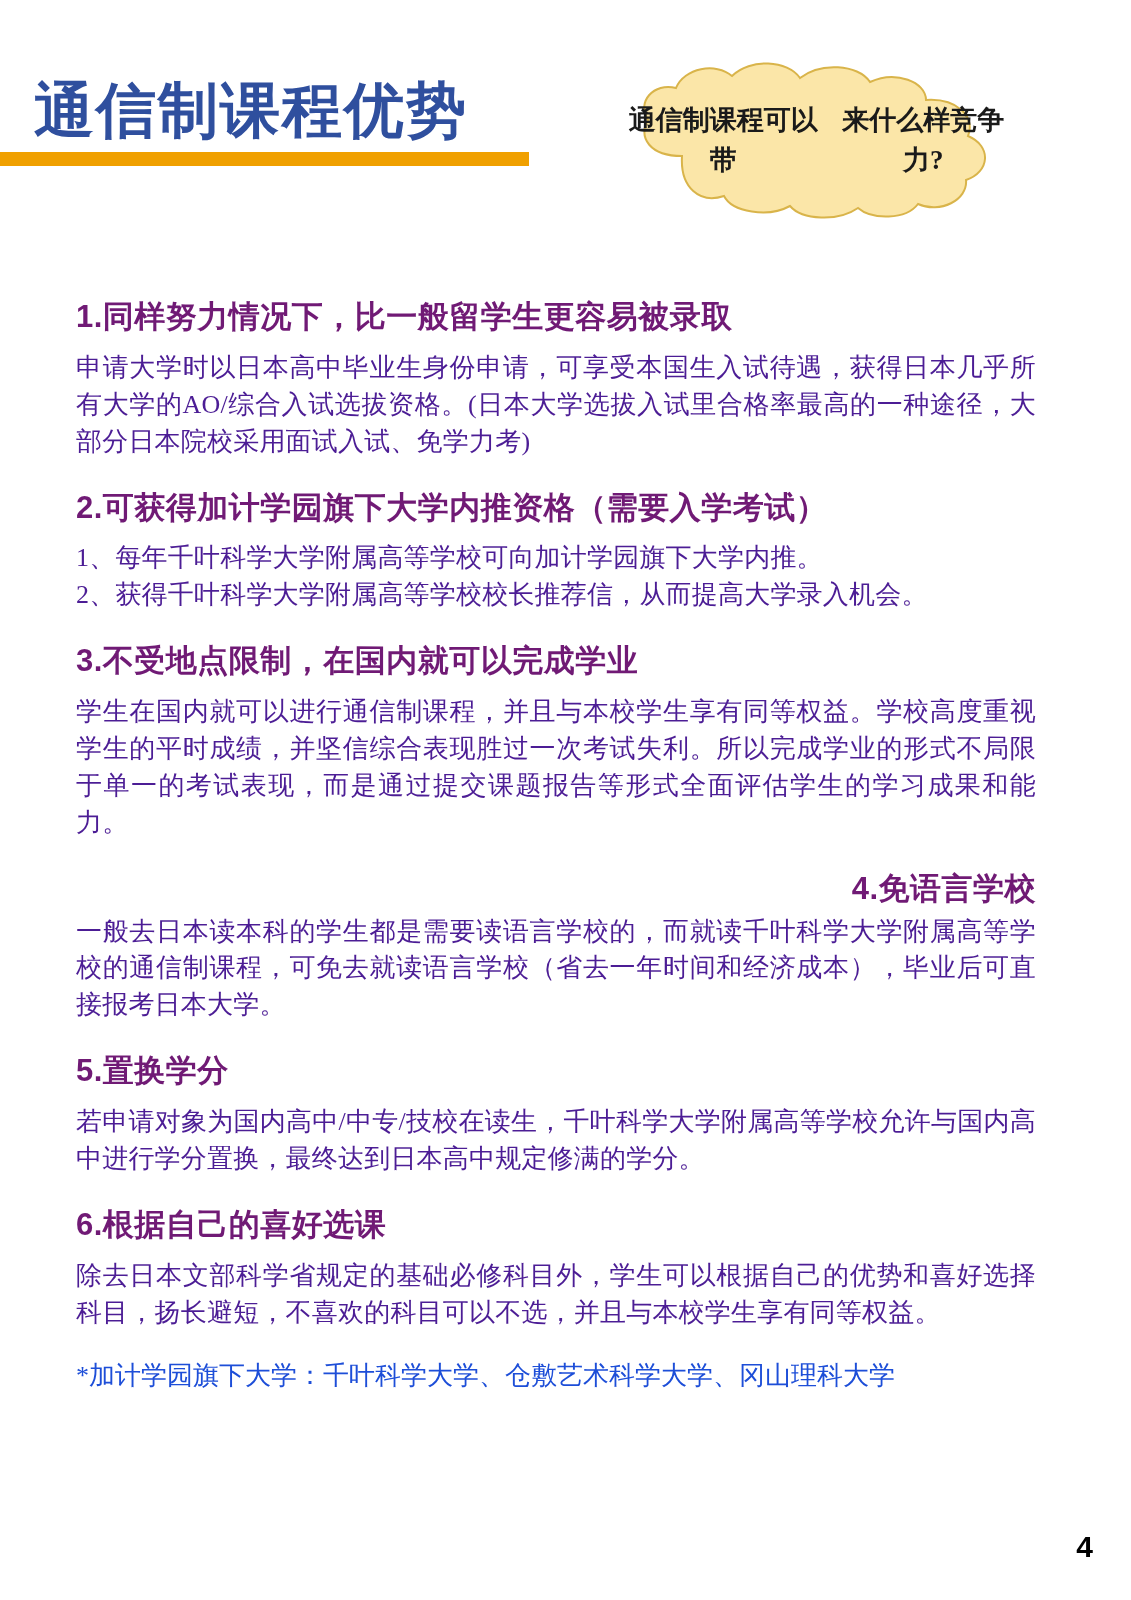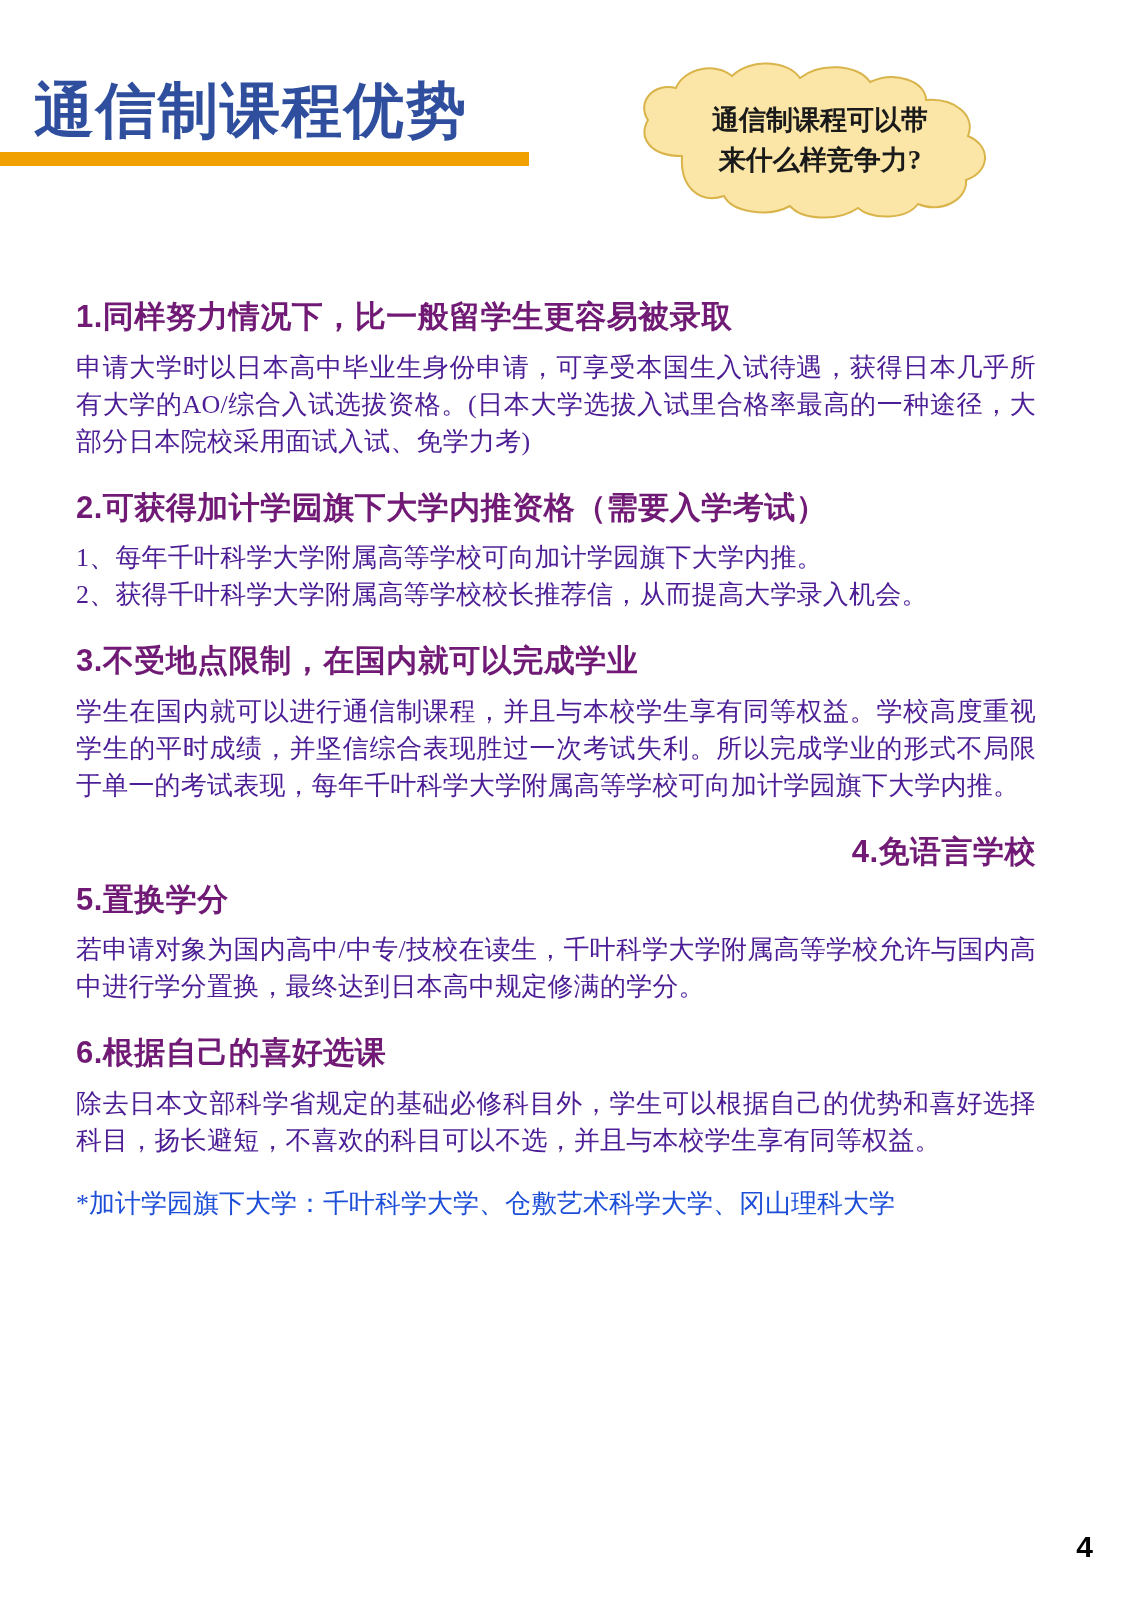--- a/index.html
+++ b/index.html
@@ -58,21 +58,20 @@
     left: 0;
     top: 0;
   }
   .cloud-text {
     position: absolute;
     left: 0;
     top: 0;
     width: 400px;
     height: 160px;
     display: flex;
-    flex-direction: column;
     align-items: center;
     justify-content: center;
     font-family: "Liberation Serif", serif;
     font-size: 27px;
     font-weight: bold;
     color: #1a1a1a;
     line-height: 1.5;
     text-align: center;
   }
 
@@ -170,25 +169,26 @@
     </div>
 
     <div class="section">
       <h2 class="sec-heading">2.可获得加计学园旗下大学内推资格（需要入学考试）</h2>
       <p class="sec-body tight" style="white-space: pre-line;">1、每年千叶科学大学附属高等学校可向加计学园旗下大学内推。
 2、获得千叶科学大学附属高等学校校长推荐信，从而提高大学录入机会。</p>
     </div>
 
     <div class="section">
       <h2 class="sec-heading">3.不受地点限制，在国内就可以完成学业</h2>
-      <p class="sec-body">学生在国内就可以进行通信制课程，并且与本校学生享有同等权益。学校高度重视学生的平时成绩，并坚信综合表现胜过一次考试失利。所以完成学业的形式不局限于单一的考试表现，每年千叶科学大学附属高等学校可向加计学园旗下大学内推。</p>
+      <p class="sec-body">学生在国内就可以进行通信制课程，并且与本校学生享有同等权益。学校高度重视学生的平时成绩，并坚信综合表现胜过一次考试失利。所以完成学业的形式不局限于单一的考试表现，而是通过提交课题报告等形式全面评估学生的学习成果和能力。</p>
     </div>
 
     <div class="section">
       <h2 class="sec-heading tight">4.免语言学校</h2>
+      <p class="sec-body">一般去日本读本科的学生都是需要读语言学校的，而就读千叶科学大学附属高等学校的通信制课程，可免去就读语言学校（省去一年时间和经济成本），毕业后可直接报考日本大学。</p>
     </div>
 
     <div class="section">
       <h2 class="sec-heading">5.置换学分</h2>
       <p class="sec-body">若申请对象为国内高中/中专/技校在读生，千叶科学大学附属高等学校允许与国内高中进行学分置换，最终达到日本高中规定修满的学分。</p>
     </div>
 
     <div class="section">
       <h2 class="sec-heading">6.根据自己的喜好选课</h2>
       <p class="sec-body">除去日本文部科学省规定的基础必修科目外，学生可以根据自己的优势和喜好选择科目，扬长避短，不喜欢的科目可以不选，并且与本校学生享有同等权益。</p>

